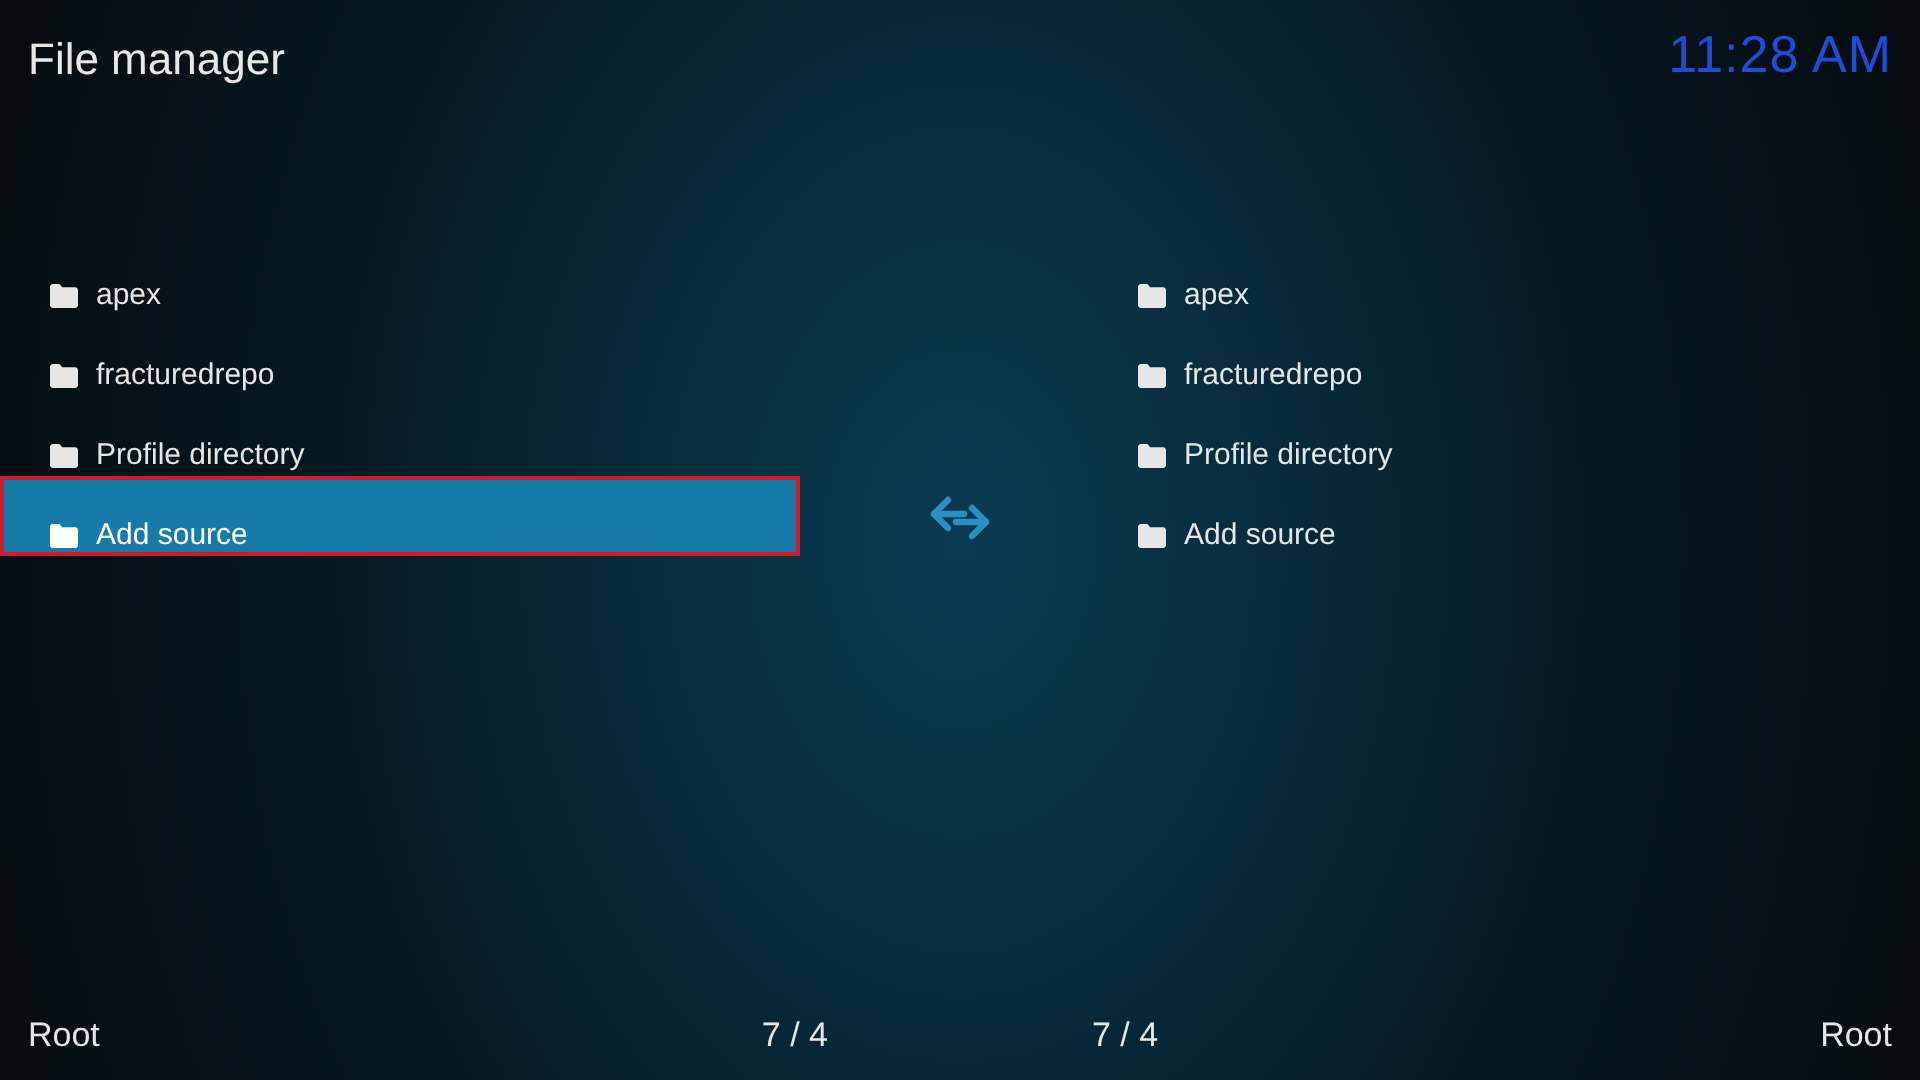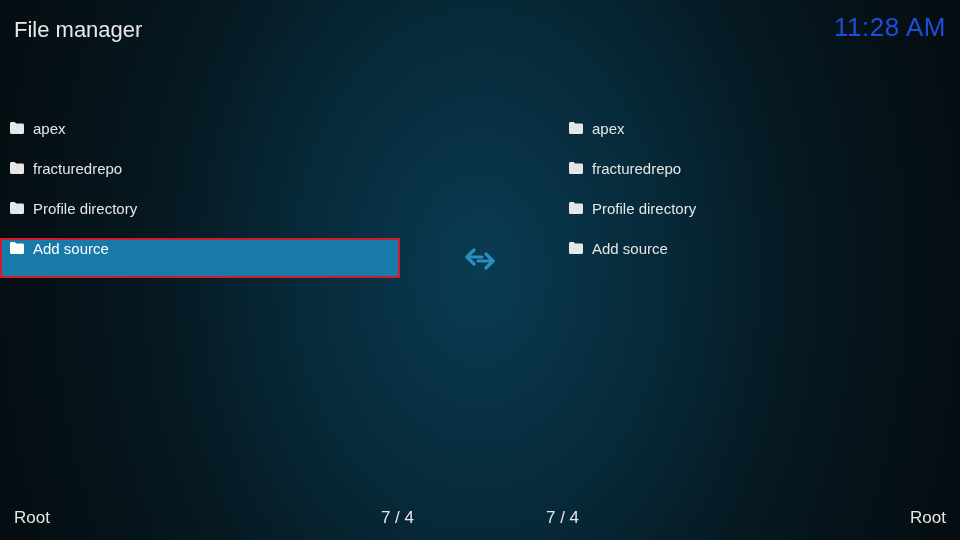--- a/index.html
+++ b/index.html
@@ -50,23 +50,23 @@
     justify-content: center;
     padding-top: 128px;
   }
   .transfer-icon {
     color: #2a8fc1;
     font-size: 30px;
     line-height: 1;
   }
   .item {
     display: flex;
-    align-items: flex-start;
+    align-items: flex-end;
     height: 40px;
-    padding: 0 10px 0 7px;
+    padding: 0 10px 0 22px;
     cursor: pointer;
     border: 2px solid transparent;
   }
   .item .icon {
     width: 16px;
     height: 16px;
     margin-right: 8px;
     display: inline-flex;
     align-items: center;
     justify-content: center;

